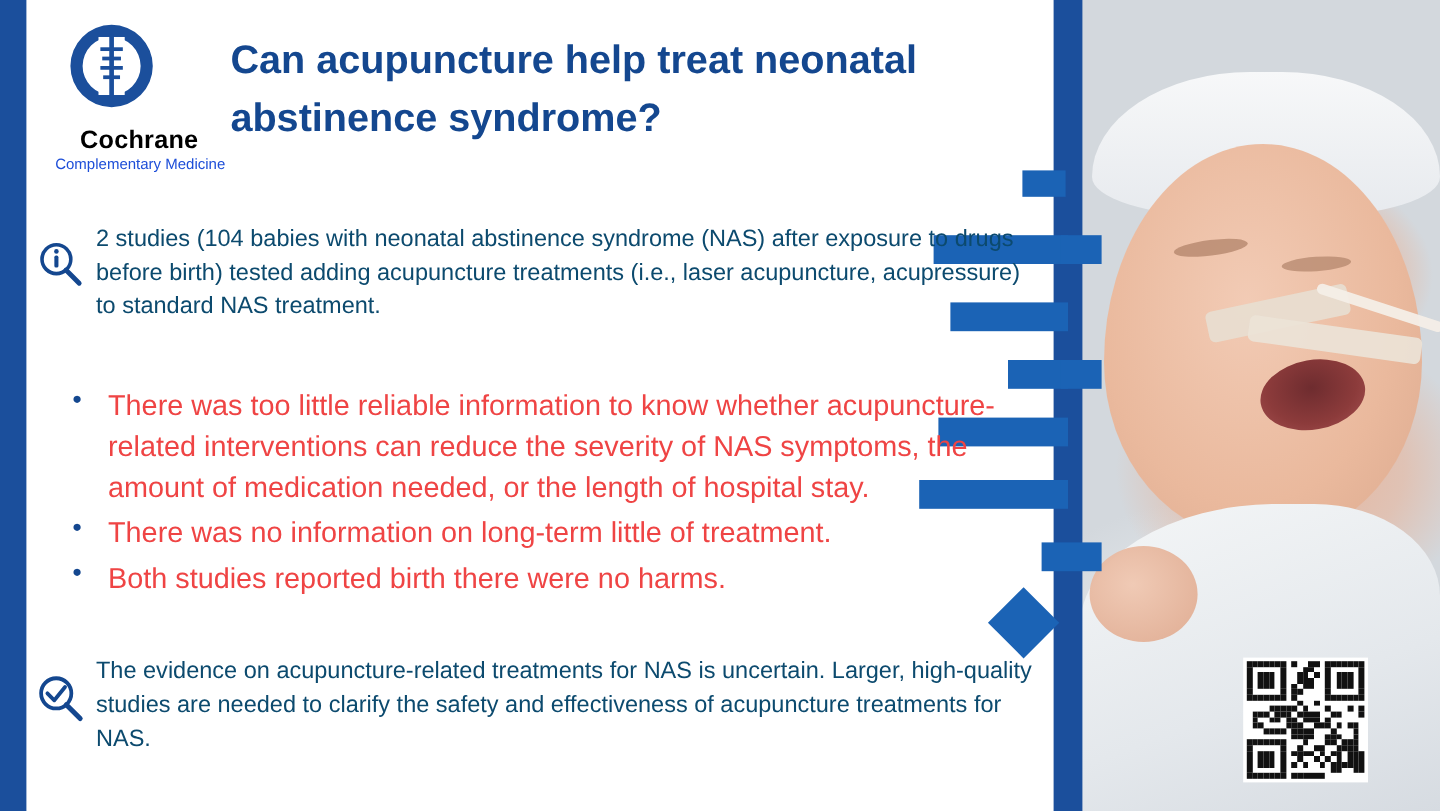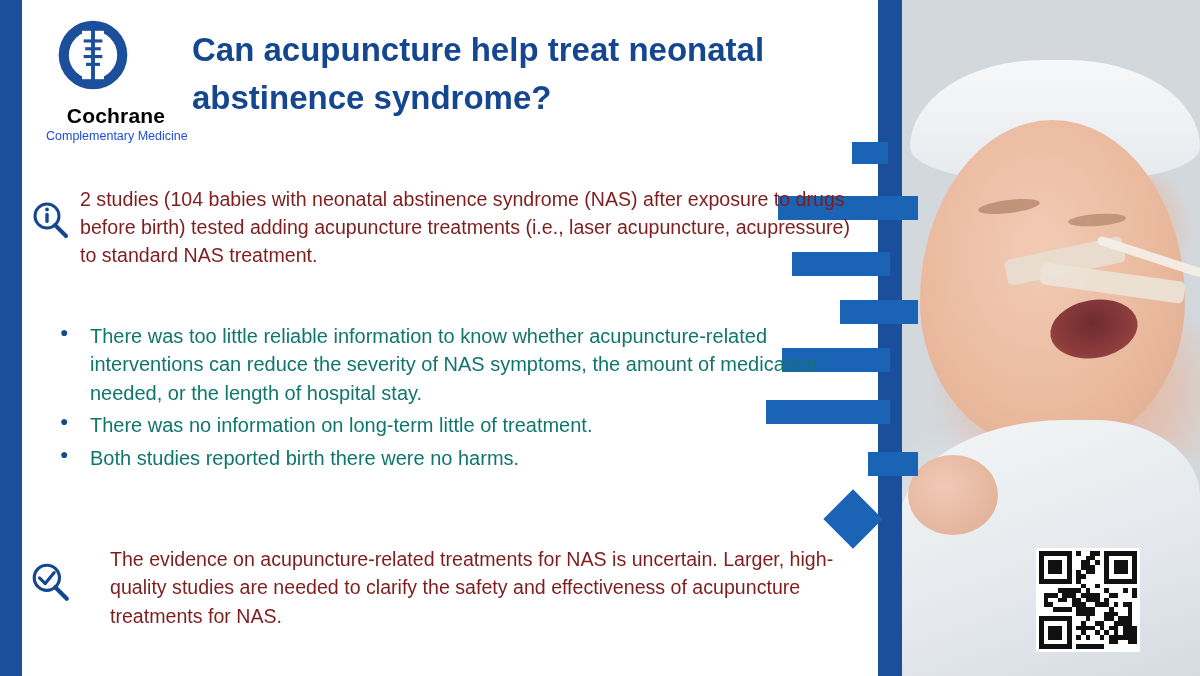--- a/index.html
+++ b/index.html
@@ -86,36 +86,36 @@
 
   
   .headline {
     position: absolute; left: 192px; top: 26px; width: 650px;
     font-size: 33px; font-weight: bold; color: #14478f;
     line-height: 1.45;
   }
 
   
   .block-info { position: absolute; left: 20px; top: 186px; width: 840px; display: flex; }
-  .block-concl { position: absolute; left: 20px; top: 545px; width: 850px; display: flex; gap: 30px; }
+  .block-concl { position: absolute; left: 20px; top: 545px; width: 850px; display: flex; }
   .icon-col { width: 60px; flex: 0 0 60px; display: flex; justify-content: center; padding-top: 14px; }
   .icon-col.lower { padding-top: 16px; }
   .text-col { flex: 1; }
   .para {
-    font-size: 19.6px; color: #7f1d1d; line-height: 1.42;
+    font-size: 19.6px; color: #0c4a6e; line-height: 1.42;
   }
   .para.concl { line-height: 1.45; }
 
   .bullets {
     position: absolute; left: 46px; top: 322px; width: 800px;
     list-style: none;
   }
   .bullets li {
     position: relative; padding-left: 44px; margin-bottom: 4px;
-    font-size: 20px; color: #0f766e; line-height: 1.42;
+    font-size: 24px; color: #ef4444; line-height: 1.42;
   }
   .bullets li::before {
     content: "●"; position: absolute; left: 14px; top: 0;
     font-size: 14px; color: #14478f; line-height: 1.55;
   }
 
   
   .qr {
     position: absolute; left: 1036px; top: 548px; width: 104px; height: 104px;
     background: #ffffff; padding: 3px;

